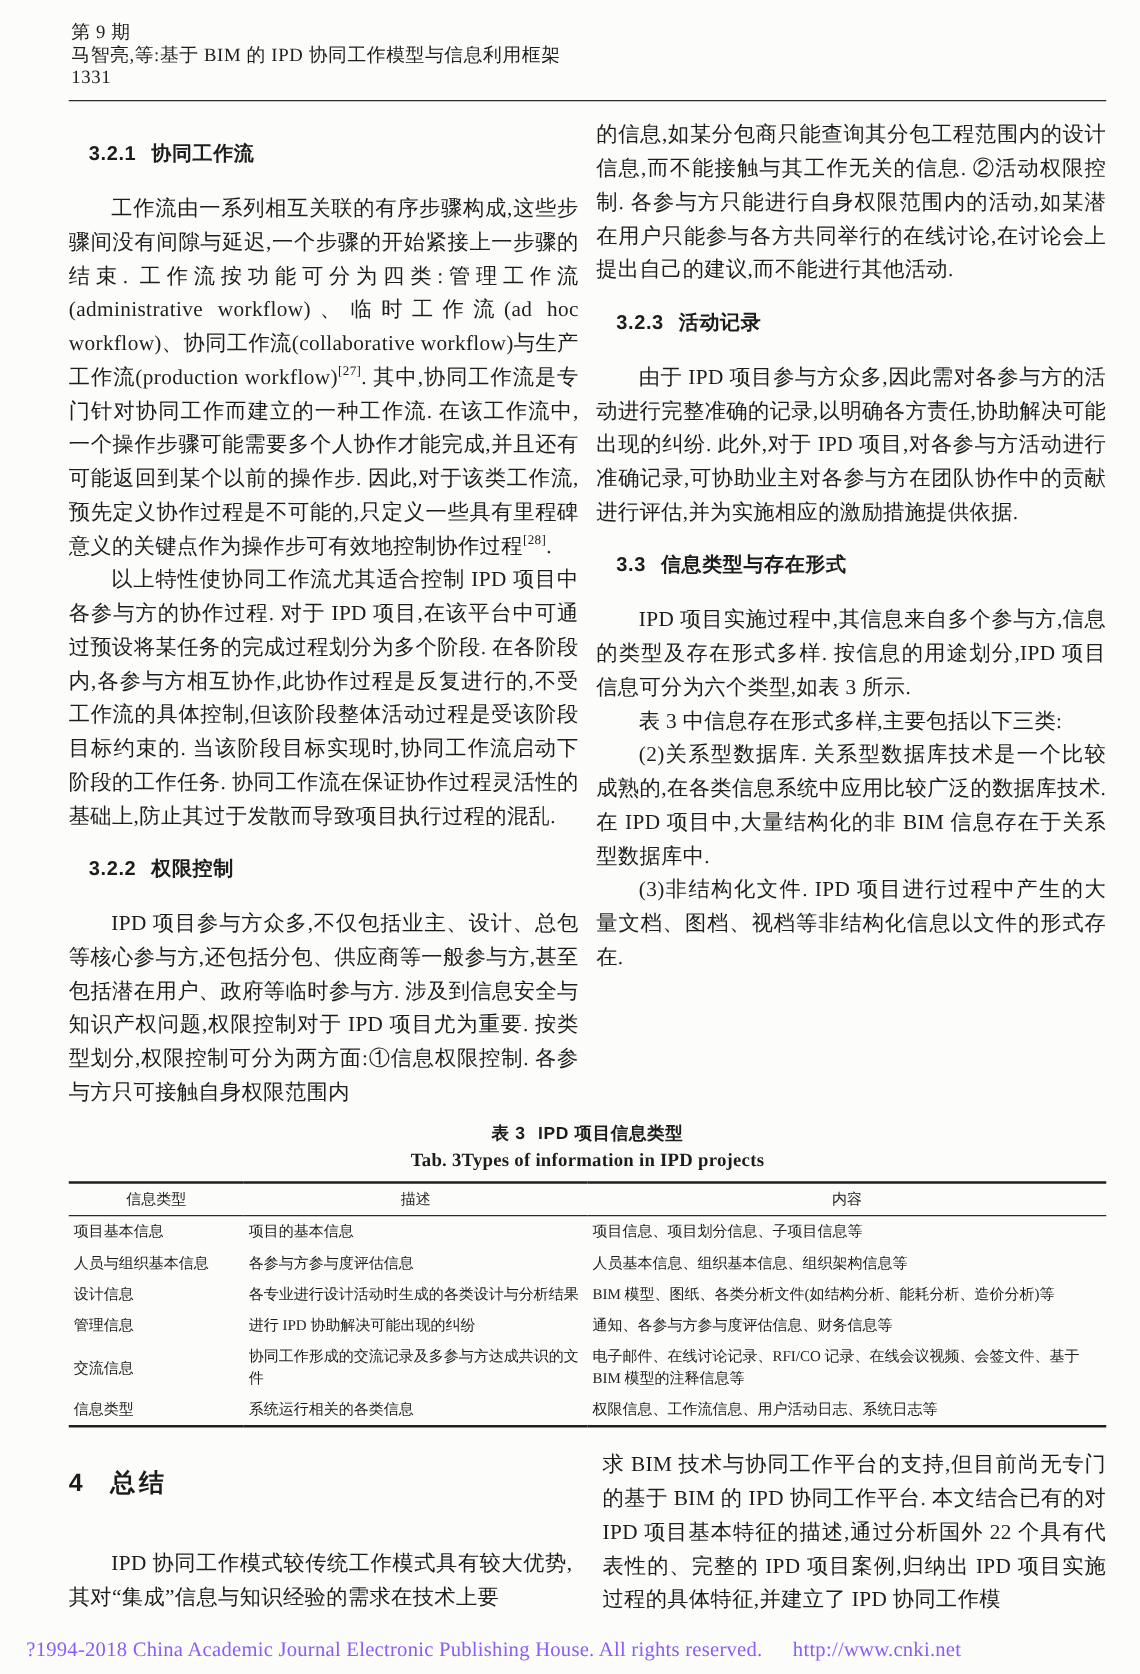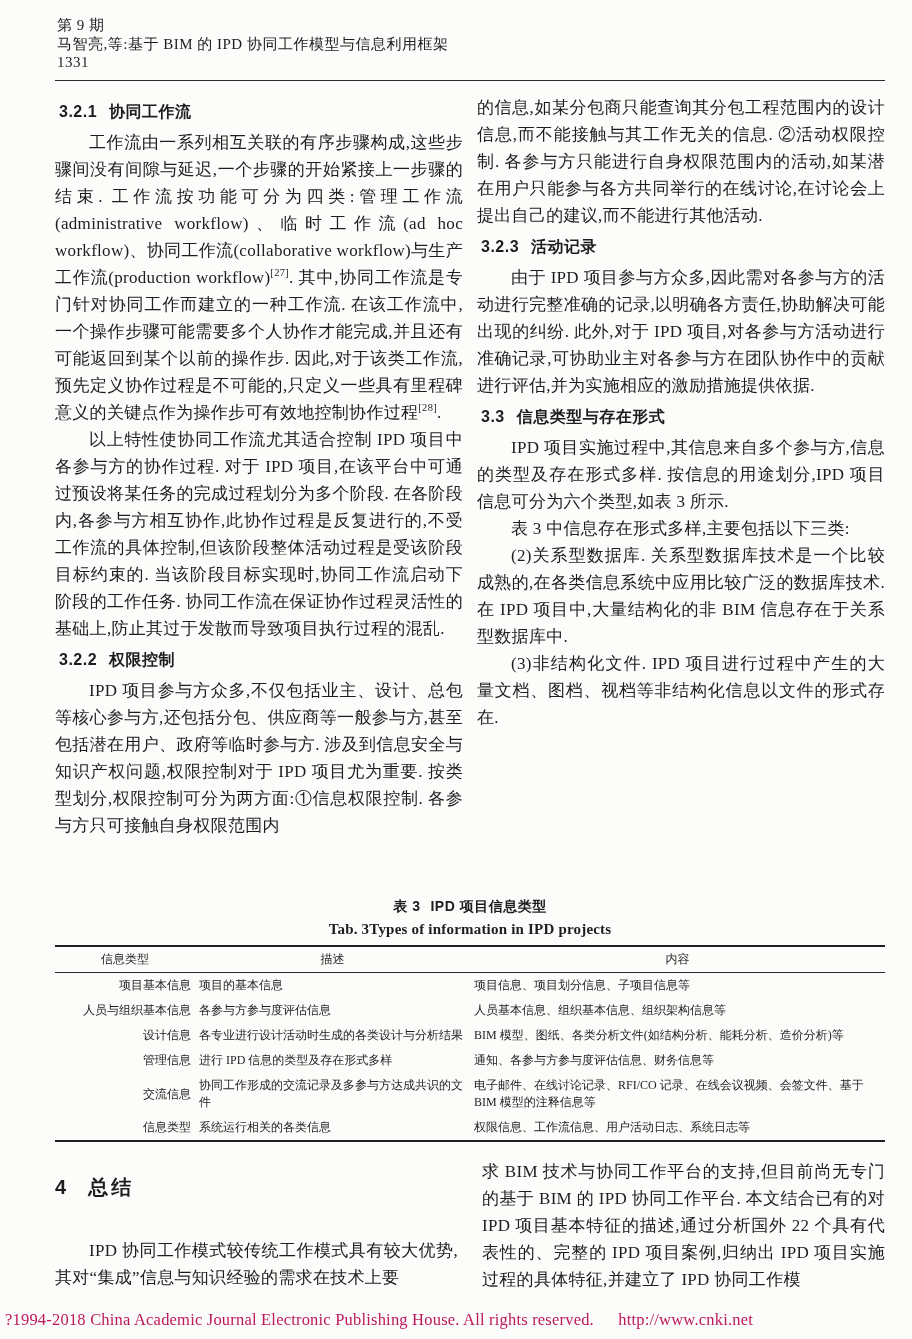--- a/index.html
+++ b/index.html
@@ -22,21 +22,21 @@
   .pagehead .mid{flex:1;text-align:center;}
 
   
   .columns{display:flex;gap:14px;margin-top:13px;height:788px;overflow:hidden;}
   .col{width:410px;font-size:17px;line-height:27px;text-align:justify;text-justify:inter-ideograph;letter-spacing:.3px;}
   .col p{margin:0;text-indent:2em;}
   .col p.cont{text-indent:0;}
   .h-sub{
     font-family:"Liberation Sans","DejaVu Sans",sans-serif;
     font-size:16px;font-weight:700;letter-spacing:.5px;
-    margin:4px;line-height:27px;text-align:left;
+    margin:16px;line-height:27px;text-align:left;
   }
   .h-sub .num{margin-right:12px;font-weight:700;}
   sup{font-size:10.5px;line-height:0;}
 
   
   .tablewrap{margin-top:16px;width:830px;}
   .tbl-title-cn{
     text-align:center;font-family:"Liberation Sans","DejaVu Sans",sans-serif;
     font-weight:700;font-size:14px;letter-spacing:.5px;
   }
@@ -53,39 +53,39 @@
   }
   table.info col.c1{width:140px;}
   table.info col.c2{width:275px;}
   table.info col.c3{width:415px;}
   table.info th{
     font-weight:400;text-align:center;
     border-bottom:1px solid #2b2b2b;
     padding:4px 4px;
   }
   table.info td{padding:4px 4px;vertical-align:middle;}
-  table.info td.c1{text-align:right;}
+  table.info td.c1{text-align:left;}
   table.info td.c2,table.info td.c3{text-align:left;}
 
   
   .summary-cols{display:flex;gap:24px;margin-top:16px;}
   .sumcol{width:410px;font-size:17px;line-height:27px;text-align:justify;text-justify:inter-ideograph;letter-spacing:.3px;}
   .sumcol p{margin:0;text-indent:2em;}
   .sumcol p.cont{text-indent:0;}
   .h-main{
     font-family:"Liberation Sans","DejaVu Sans",sans-serif;
     font-size:20px;font-weight:700;letter-spacing:3px;
     margin:16px 0 36px 0;text-align:left;
   }
   .h-main .num{margin-right:22px;letter-spacing:0;}
 
   
   .scanfooter{
-    position:absolute;left:5px;bottom:9px;
-    color:#be185d;font-size:16.5px;letter-spacing:.2px;
+    position:absolute;left:21px;bottom:9px;
+    color:#8b5cf6;font-size:16.5px;letter-spacing:.2px;
     white-space:nowrap;
   }
   .scanfooter .url{margin-left:20px;}
 </style>
 </head>
 <body>
 
 <div class="page">
 
   <div class="pagehead">
@@ -156,21 +156,21 @@
           <td class="c2">各参与方参与度评估信息</td>
           <td class="c3">人员基本信息、组织基本信息、组织架构信息等</td>
         </tr>
         <tr>
           <td class="c1">设计信息</td>
           <td class="c2">各专业进行设计活动时生成的各类设计与分析结果</td>
           <td class="c3">BIM 模型、图纸、各类分析文件(如结构分析、能耗分析、造价分析)等</td>
         </tr>
         <tr>
           <td class="c1">管理信息</td>
-          <td class="c2">进行 IPD 信息的类型及存在形式多样</td>
+          <td class="c2">进行 IPD 协助解决可能出现的纠纷</td>
           <td class="c3">通知、各参与方参与度评估信息、财务信息等</td>
         </tr>
         <tr>
           <td class="c1">交流信息</td>
           <td class="c2">协同工作形成的交流记录及多参与方达成共识的文件</td>
           <td class="c3">电子邮件、在线讨论记录、RFI/CO 记录、在线会议视频、会签文件、基于 BIM 模型的注释信息等</td>
         </tr>
         <tr>
           <td class="c1">信息类型</td>
           <td class="c2">系统运行相关的各类信息</td>

